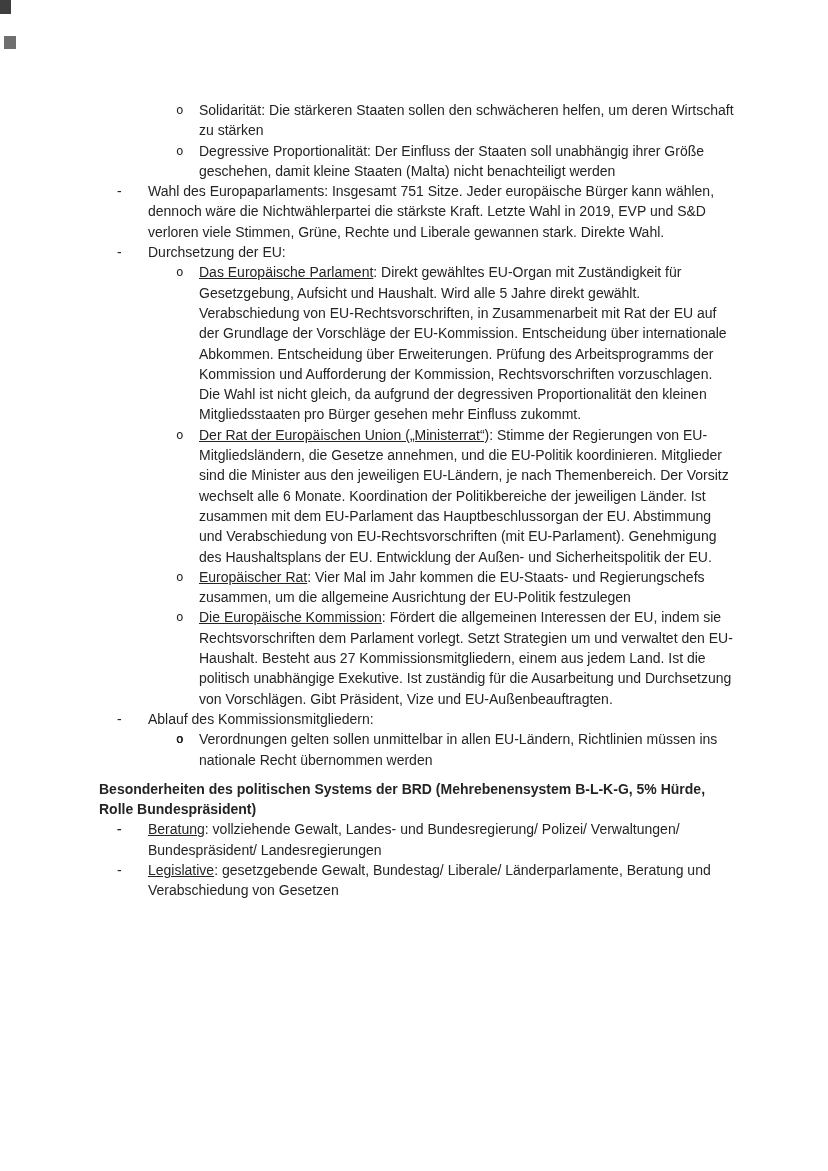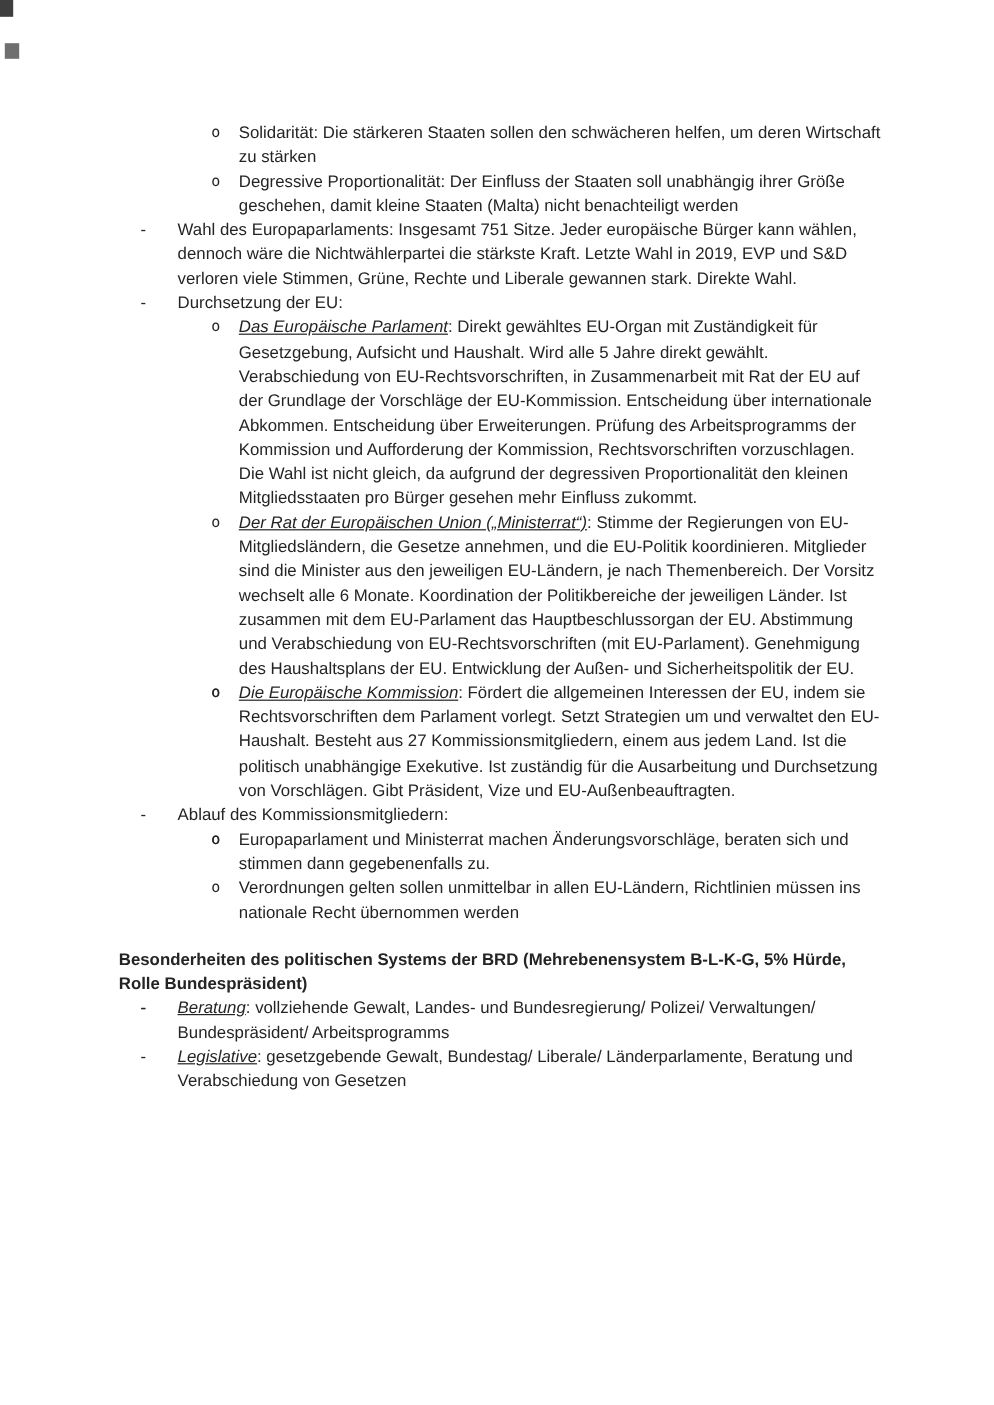--- a/index.html
+++ b/index.html
@@ -20,22 +20,22 @@
     text-align:left;
   }
   .item { position:relative; }
   .item.l1 { padding-left:49px; }
   .item.l1 > .marker { position:absolute; left:18px; top:0; }
   .item.l2 { padding-left:100px; }
   .item.l2 > .marker {
     position:absolute; left:77px; top:0;
     font-family:"DejaVu Sans Mono", monospace; font-size:12.5px;
   }
-  .lead { text-decoration:underline;font-style:italic; }
-  .heading { font-weight:bold; margin-top:19px; }
+  .lead { text-decoration:underline; }
+  .heading { font-weight:bold; margin-top:9px; }
 </style>
 </head>
 <body>
 
 <div class="page">
 
   <div class="scan-mark mark1"></div>
   <div class="scan-mark mark2"></div>
 
   <div class="content">
@@ -65,55 +65,55 @@
       <span><span class="lead">Das Europäische Parlament</span><span>: Direkt gewähltes EU-Organ mit Zuständigkeit für Gesetzgebung, Aufsicht und Haushalt. Wird alle 5 Jahre direkt gewählt. Verabschiedung von EU-Rechtsvorschriften, in Zusammenarbeit mit Rat der EU auf der Grundlage der Vorschläge der EU-Kommission. Entscheidung über internationale Abkommen. Entscheidung über Erweiterungen. Prüfung des Arbeitsprogramms der Kommission und Aufforderung der Kommission, Rechtsvorschriften vorzuschlagen. Die Wahl ist nicht gleich, da aufgrund der degressiven Proportionalität den kleinen Mitgliedsstaaten pro Bürger gesehen mehr Einfluss zukommt.</span></span>
     </div>
 
     <div class="item l2">
       <span class="marker">o</span>
       <span><span class="lead">Der Rat der Europäischen Union („Ministerrat“)</span><span>: Stimme der Regierungen von EU-Mitgliedsländern, die Gesetze annehmen, und die EU-Politik koordinieren. Mitglieder sind die Minister aus den jeweiligen EU-Ländern, je nach Themenbereich. Der Vorsitz wechselt alle 6 Monate. Koordination der Politikbereiche der jeweiligen Länder. Ist zusammen mit dem EU-Parlament das Hauptbeschlussorgan der EU. Abstimmung und Verabschiedung von EU-Rechtsvorschriften (mit EU-Parlament). Genehmigung des Haushaltsplans der EU. Entwicklung der Außen- und Sicherheitspolitik der EU.</span></span>
     </div>
 
     <div class="item l2">
       <span class="marker">o</span>
+      <span><span class="lead">Europäischer Rat</span><span>: Vier Mal im Jahr kommen die EU-Staats- und Regierungschefs zusammen, um die allgemeine Ausrichtung der EU-Politik festzulegen</span></span>
     </div>
 
     <div class="item l2">
       <span class="marker">o</span>
       <span><span class="lead">Die Europäische Kommission</span><span>: Fördert die allgemeinen Interessen der EU, indem sie Rechtsvorschriften dem Parlament vorlegt. Setzt Strategien um und verwaltet den EU-Haushalt. Besteht aus 27 Kommissionsmitgliedern, einem aus jedem Land. Ist die politisch unabhängige Exekutive. Ist zuständig für die Ausarbeitung und Durchsetzung von Vorschlägen.  Gibt Präsident, Vize und EU-Außenbeauftragten.</span></span>
     </div>
 
     <div class="item l1">
       <span class="marker">-</span>
       <span>Ablauf des Kommissionsmitgliedern:</span>
     </div>
 
     <div class="item l2">
       <span class="marker">o</span>
     </div>
 
     <div class="item l2">
       <span class="marker">o</span>
-      <span>Europaparlament und Ministerrat machen Änderungsvorschläge, beraten sich und stimmen dann gegebenenfalls zu.</span>
     </div>
 
     <div class="item l2">
       <span class="marker">o</span>
       <span>Verordnungen gelten sollen unmittelbar in allen EU-Ländern, Richtlinien müssen ins nationale Recht übernommen werden</span>
     </div>
 
     <div class="heading">Besonderheiten des politischen Systems der BRD (Mehrebenensystem B-L-K-G, 5% Hürde, Rolle Bundespräsident)</div>
 
     <div class="item l1">
       <span class="marker">-</span>
     </div>
 
     <div class="item l1">
       <span class="marker">-</span>
-      <span><span class="lead">Beratung</span><span>: vollziehende Gewalt, Landes- und Bundesregierung/ Polizei/ Verwaltungen/ Bundespräsident/ Arbeitsprogramms</span></span>
+      <span><span class="lead">Beratung</span><span>: vollziehende Gewalt, Landes- und Bundesregierung/ Polizei/ Verwaltungen/ Bundespräsident/ Landesregierungen</span></span>
     </div>
 
     <div class="item l1">
       <span class="marker">-</span>
       <span><span class="lead">Legislative</span><span>: gesetzgebende Gewalt, Bundestag/ Liberale/ Länderparlamente, Beratung und Verabschiedung von Gesetzen</span></span>
     </div>
 
   </div>
 </div>
 

